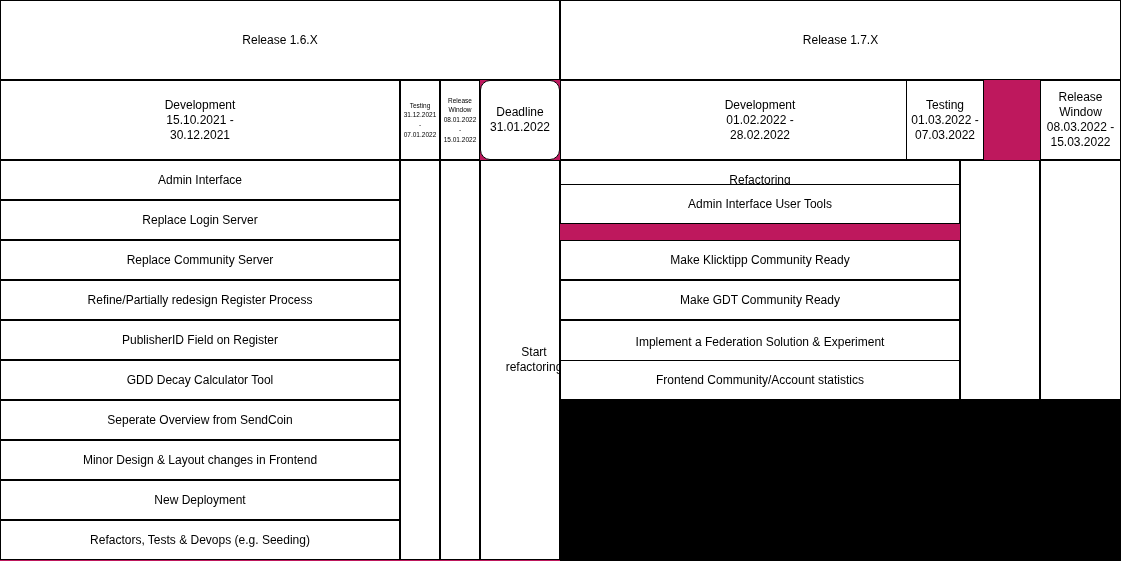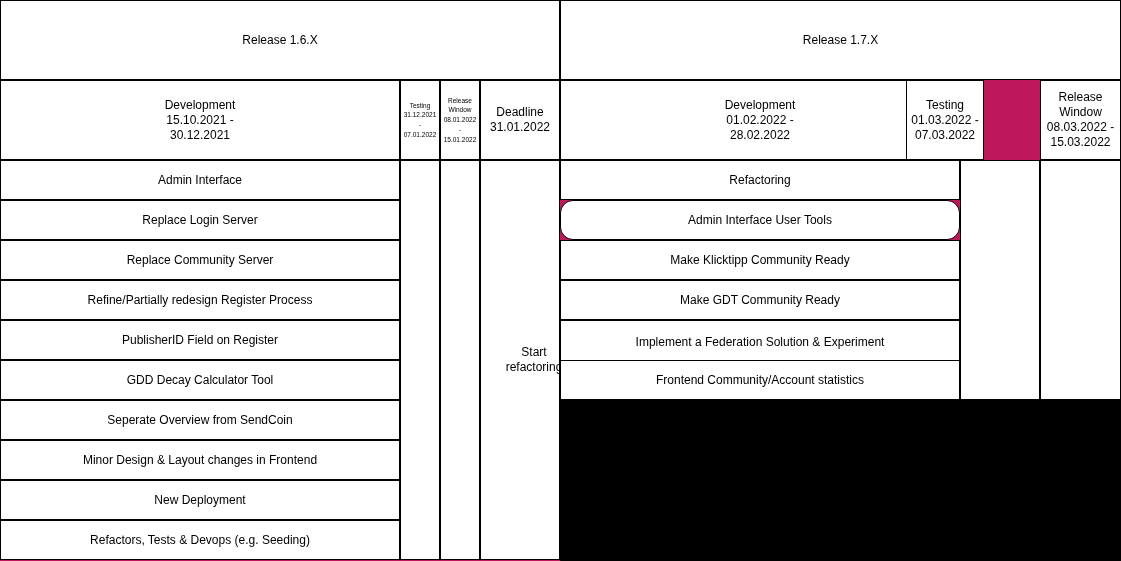--- a/index.html
+++ b/index.html
@@ -45,21 +45,21 @@
 30.12.2021</div>
   <div class="cell tiny" style="left:400px;top:80px;width:40px;height:80px;">Testing
 31.12.2021
 -
 07.01.2022</div>
   <div class="cell tiny" style="left:440px;top:80px;width:40px;height:80px;">Release
 Window
 08.01.2022
 -
 15.01.2022</div>
-  <div class="cell" style="left:480px;top:80px;width:80px;height:80px;">Deadline
+  <div class="cell" style="left:480px;top:80px;width:80px;height:80px;border-radius:10px;">Deadline
 31.01.2022</div>
 
   <div class="cell" style="left:560px;top:80px;width:400px;height:80px;">Development
 01.02.2022 -
 28.02.2022</div>
   <div class="cell" style="left:906px;top:80px;width:78px;height:80px;">Testing
 01.03.2022 -
 07.03.2022</div>
   <div class="cell" style="left:1040px;top:80px;width:81px;height:80px;">Release
 Window
@@ -76,21 +76,21 @@
   <div class="cell" style="left:0;top:440px;width:400px;height:40px;">Minor Design &amp; Layout changes in Frontend</div>
   <div class="cell" style="left:0;top:480px;width:400px;height:40px;">New Deployment</div>
   <div class="cell" style="left:0;top:520px;width:400px;height:40px;">Refactors, Tests &amp; Devops (e.g. Seeding)</div>
 
   <div class="cell" style="left:400px;top:160px;width:40px;height:400px;"></div>
   <div class="cell" style="left:440px;top:160px;width:40px;height:400px;"></div>
   <div class="cell" style="left:480px;top:160px;width:80px;height:400px;padding-left:28px;">Start
 refactoring</div>
 
   <div class="cell" style="left:560px;top:160px;width:400px;height:40px;">Refactoring</div>
-  <div class="cell" style="left:560px;top:200px;width:400px;height:40px;border-radius:13px;">Admin Interface User Tools</div>
+  <div class="cell" style="left:560px;top:184px;width:400px;height:40px;">Admin Interface User Tools</div>
   <div class="cell" style="left:560px;top:240px;width:400px;height:40px;">Make Klicktipp Community Ready</div>
   <div class="cell" style="left:560px;top:280px;width:400px;height:40px;">Make GDT Community Ready</div>
   <div class="cell" style="left:560px;top:320px;width:400px;height:44px;">Implement a Federation Solution &amp; Experiment</div>
   <div class="cell" style="left:560px;top:360px;width:400px;height:40px;">Frontend Community/Account statistics</div>
 
   <div class="cell" style="left:960px;top:160px;width:80px;height:240px;"></div>
   <div class="cell" style="left:1040px;top:160px;width:81px;height:240px;"></div>
 
   <div class="redacted" style="left:560px;top:400px;width:561px;height:161px;"></div>
 

